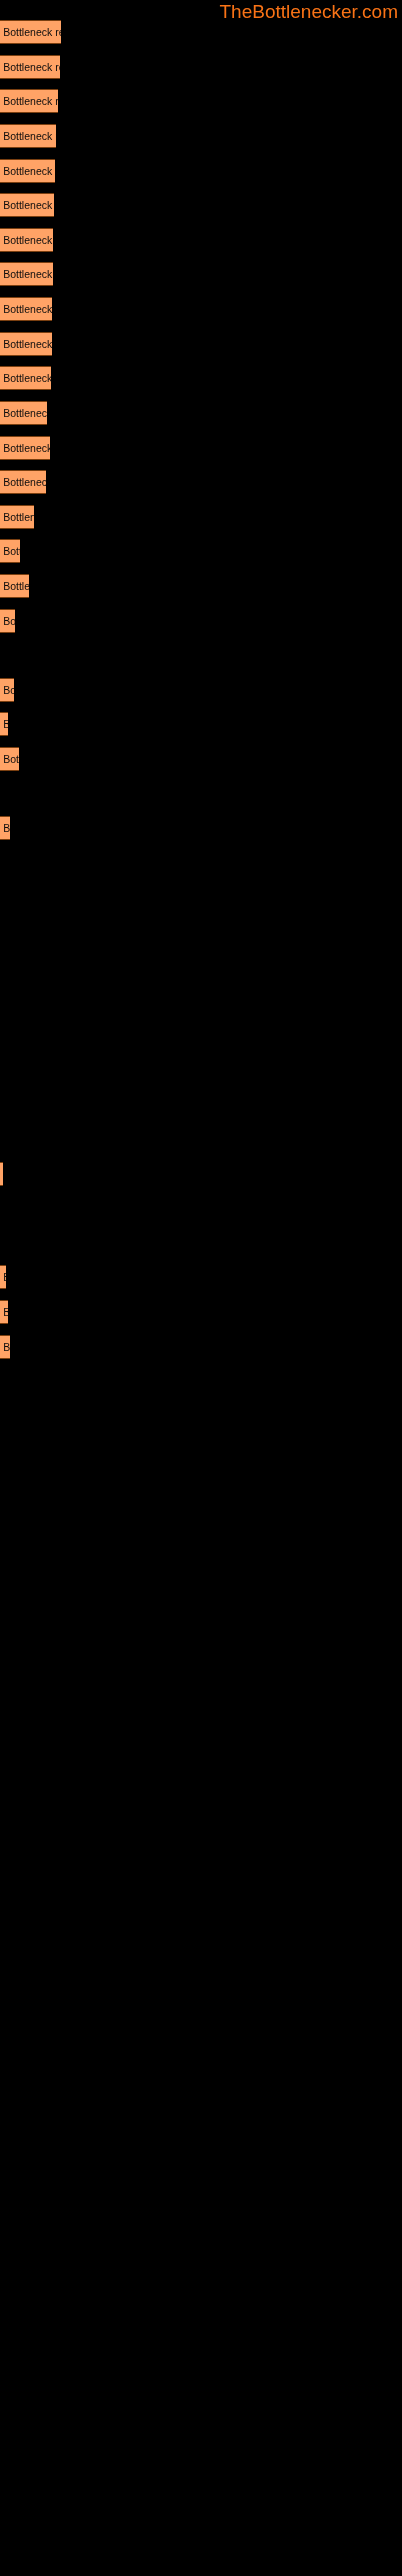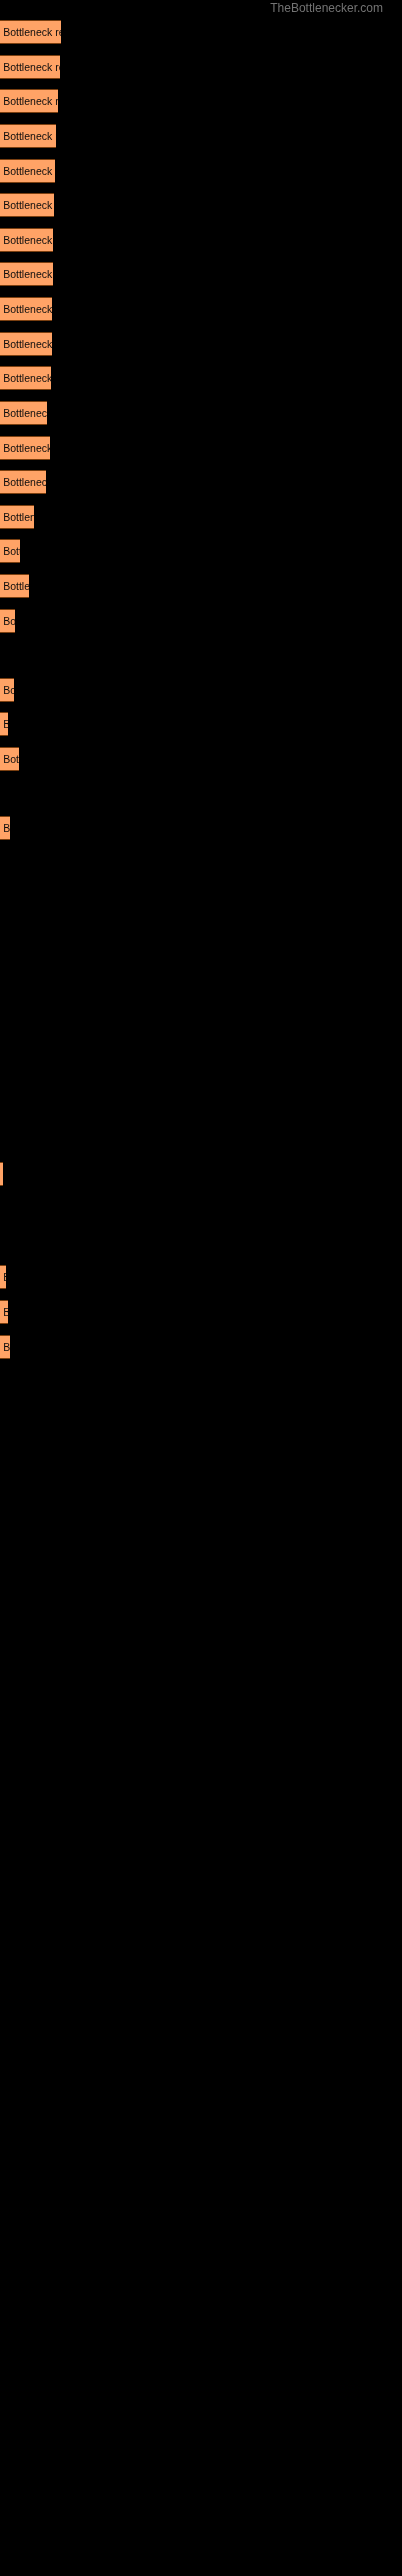--- a/index.html
+++ b/index.html
@@ -10,24 +10,24 @@
   body {
     width: 403px;
     height: 2576px;
     position: relative;
     font-family: "Liberation Sans", sans-serif;
     overflow: hidden;
   }
 
   .watermark {
     position: absolute;
-    right: 20px;
+    right: 5px;
     top: 0.8px;
-    font-size: 12px;
-    color: #737373;
+    font-size: 19px;
+    color: #f97316;
     letter-spacing: 0px;
     white-space: nowrap;
     font-family: "Liberation Sans", sans-serif;
   }
 
   .chart {
     position: absolute;
     left: 0;
     top: 0;
     width: 403px;

